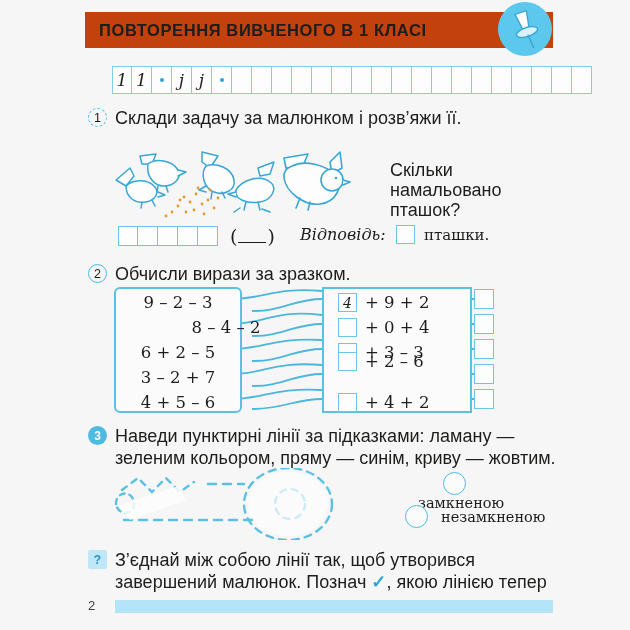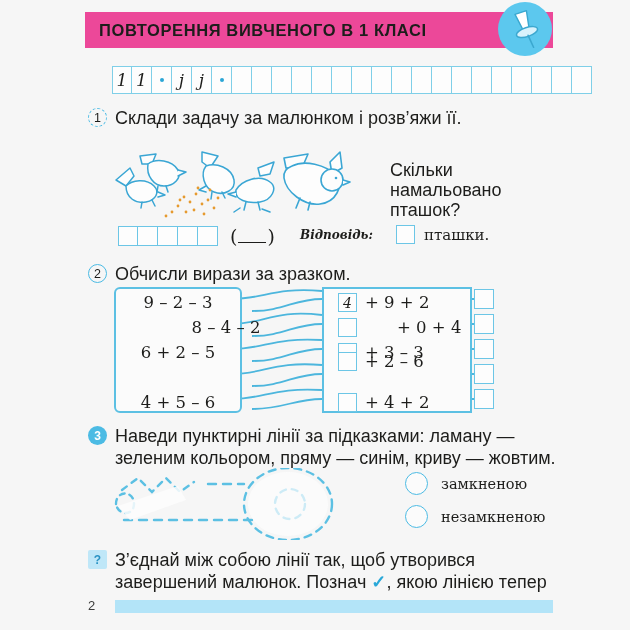--- a/index.html
+++ b/index.html
@@ -9,21 +9,21 @@
     font-family:"Liberation Sans",sans-serif;
     color:#1d1d1b;
     overflow:hidden;
     position:relative;
   }
   .page{position:absolute;inset:0;background:#f6f6f6;}
 
   
   .header-band{
     position:absolute;left:85px;top:12px;width:468px;height:36px;
-    background:#ec4899;
+    background:#c2410c;
   }
   .header-title{
     position:absolute;left:14px;top:0;height:36px;line-height:36px;
     font-size:16.5px;font-weight:bold;letter-spacing:.6px;
     color:#1d1d1b;white-space:nowrap;
   }
   .pin-badge{
     position:absolute;left:498px;top:2px;width:54px;height:54px;border-radius:50%;
     background:#5cc8ee;
   }
@@ -80,21 +80,21 @@
     border:1.4px solid #6cc6e6;background:#fdfdfd;
   }
   .sqbox+.sqbox{border-left:none;}
   .paren{
     margin-left:12px;font-family:"DejaVu Serif",serif;font-size:19px;color:#1d1d1b;
     display:flex;align-items:baseline;
   }
   .paren .gap{display:inline-block;width:28px;border-bottom:1.3px solid #1d1d1b;margin:0 1px 2px;}
   .answer-label{
     position:absolute;left:300px;top:224px;
-    font-family:"DejaVu Serif",serif;font-style:italic;font-weight:bold;font-size:12px;
+    font-family:"DejaVu Serif",serif;font-style:italic;font-weight:normal;font-size:16px;
     line-height:22px;color:#1d1d1b;
   }
   .answer-box{position:absolute;left:396px;top:225px;width:19px;height:19px;box-sizing:border-box;border:1.5px solid #6cc6e6;background:#fdfdfd;}
   .answer-unit{
     position:absolute;left:424px;top:224px;
     font-family:"DejaVu Serif",serif;font-size:15px;line-height:22px;color:#1d1d1b;
   }
 
   
   .ex2{position:absolute;left:114px;top:287px;width:400px;height:126px;}
@@ -318,29 +318,30 @@
         <circle cx="345" cy="62" r="3"></circle>
           <circle cx="345" cy="87" r="3"></circle>
         <circle cx="345" cy="112" r="3"></circle>
       </g>
     </svg>
 
     <div class="panel left">
       <div class="exprline" style="top:1px;">9 – 2 – 3</div>
       <div class="exprline" style="top:26px;padding-left:48px;">8 – 4 – 2</div>
       <div class="exprline" style="top:51px;">6 + 2 – 5</div>
+      <div class="exprline" style="top:76px;">3 – 2 + 7</div>
       <div class="exprline" style="top:101px;">4 + 5 – 6</div>
     </div>
 
     <div class="panel right">
       <div class="exprline" style="top:1px;">
         <span class="minibox">4</span>
         <span>+ 9 + 2</span>
       </div>
-      <div class="exprline" style="top:26px;gap:32px;">
+      <div class="exprline" style="top:26px;">
         <span class="minibox"></span>
         <span>+ 0 + 4</span>
       </div>
       <div class="exprline" style="top:51px;">
         <span class="minibox"></span>
         <span>+ 3 – 3</span>
       </div>
       <div class="exprline" style="top:60px;">
         <span class="minibox"></span>
         <span>+ 2 – 6</span>
@@ -371,21 +372,21 @@
         <path d="M100 16 L136 16" stroke-dasharray="8 7"></path>
         <path d="M16 52 L150 52" stroke-dasharray="8 7"></path>
         <ellipse cx="180" cy="36" rx="44" ry="36" stroke-dasharray="7 6"></ellipse>
         <circle cx="182" cy="36" r="15" stroke-dasharray="6 6"></circle>
       </g>
       <path d="M10 38 L70 18 L78 32 L22 52 Z" fill="#fdfdfd" opacity="0.85" stroke="none"></path>
       <ellipse cx="180" cy="36" rx="40" ry="32" fill="#fdfdfd" opacity="0.7" stroke="none"></ellipse>
     </svg>
   </div>
 
-  <div class="opt" style="left:405px;top:472px;">
+  <div class="opt" style="left:405px;top:472px;flex-direction:column;">
     <span class="radio"></span>
     <span class="optlabel">замкненою</span>
   </div>
   <div class="opt" style="left:405px;top:505px;">
     <span class="radio"></span>
     <span class="optlabel">незамкненою</span>
   </div>
 
   <div class="task" style="left:88px;top:550px;">
     <div class="badge-square">?</div>

